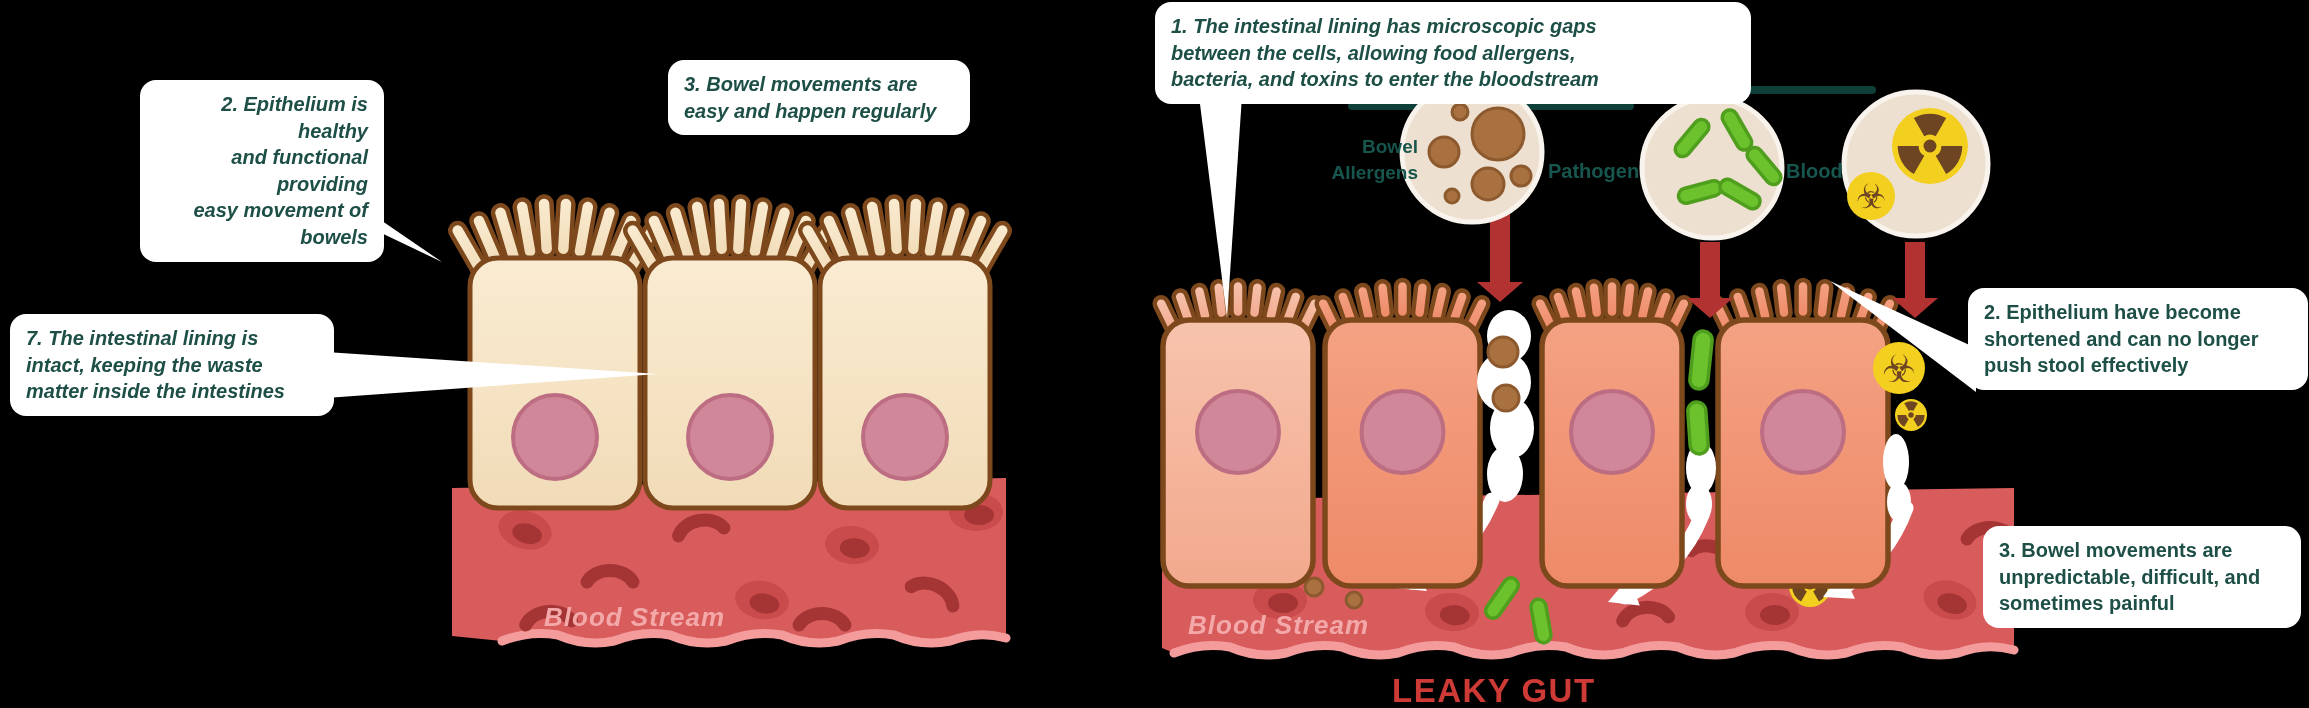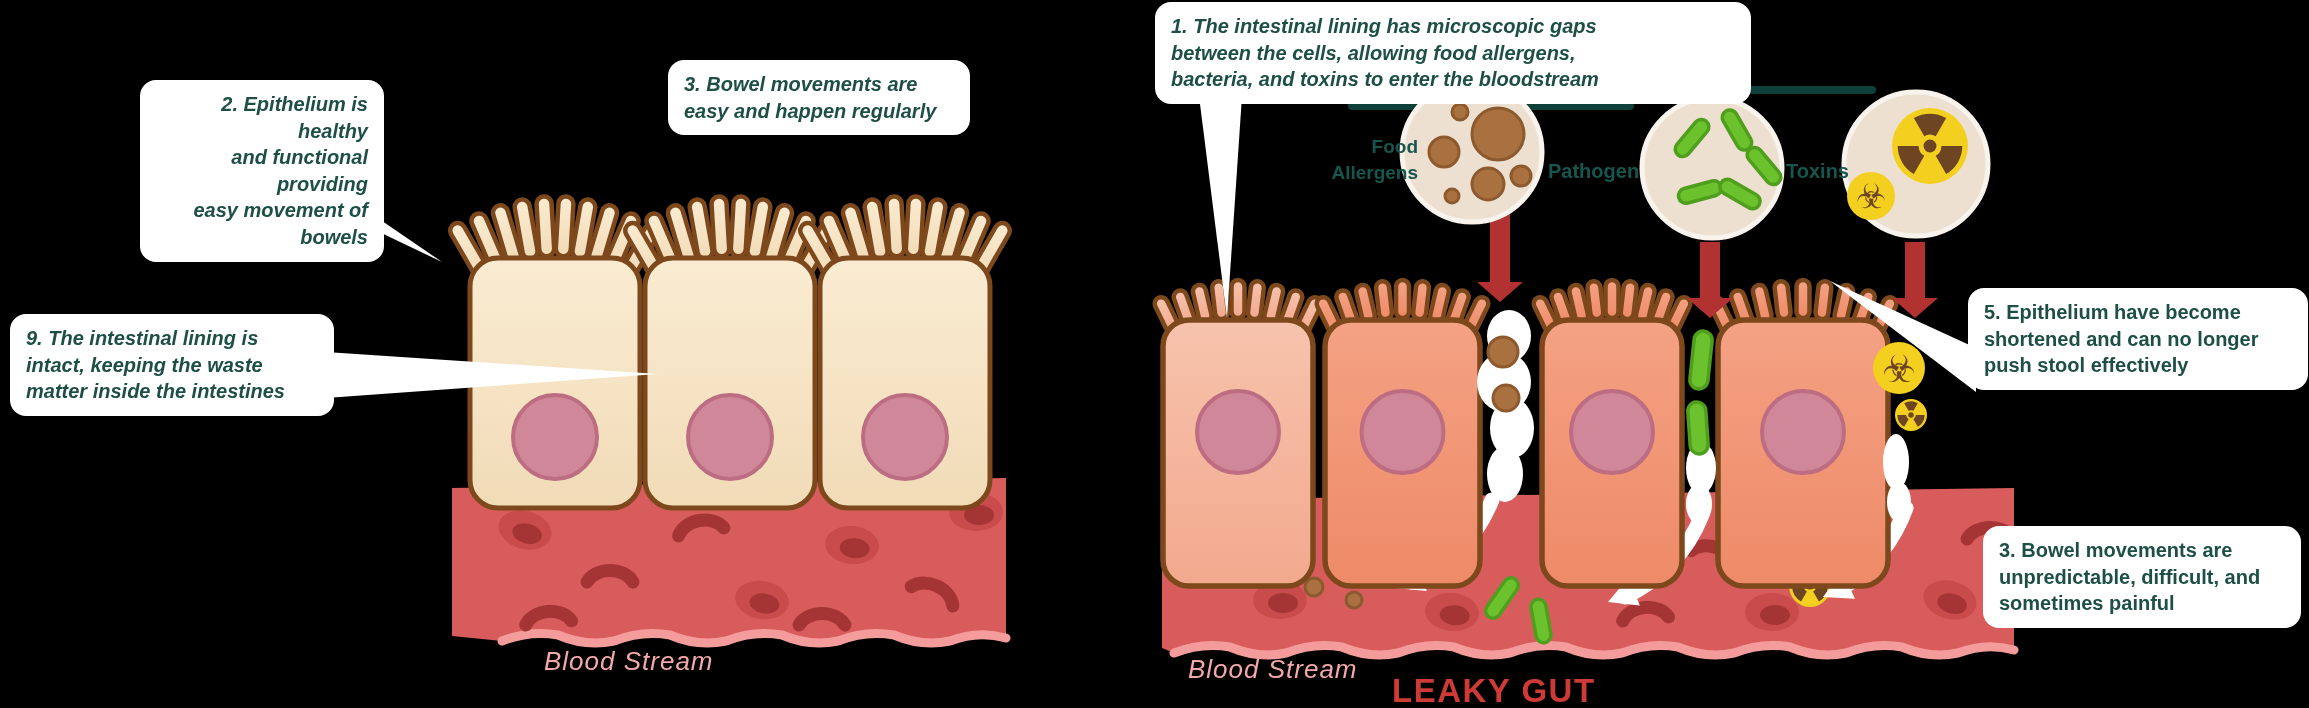--- a/index.html
+++ b/index.html
@@ -6,21 +6,21 @@
   .stage{position:relative;width:2309px;height:708px;overflow:hidden;background:#000;
          font-family:"Liberation Sans","DejaVu Sans",sans-serif;}
   #scene{position:absolute;left:0;top:0;width:2309px;height:708px;}
   .callout{position:absolute;background:#ffffff;border-radius:16px;color:#1d4f47;
            font-weight:700;font-size:20px;line-height:1.33;padding:11px 16px;
            box-sizing:border-box;}
   .callout p{margin:0;white-space:pre-line;}
   .it{font-style:italic;}
   .iconlabel{position:absolute;color:#17564e;font-weight:700;font-size:20px;line-height:1.35;
              white-space:pre-line;text-align:right;}
-  .bslabel{position:absolute;color:#f3a9a9;font-style:italic;font-weight:400;font-size:26px;letter-spacing:1px;margin-top:44px;}
+  .bslabel{position:absolute;color:#f3a9a9;font-style:italic;font-weight:700;font-size:26px;letter-spacing:1px;}
   .leaky-title{position:absolute;color:#ce3a36;font-weight:800;font-size:33px;letter-spacing:1.5px;}
 </style>
 </head>
 <body>
 
 <div class="stage">
 
   <svg id="scene" viewBox="0 0 2309 708">
       <defs>
         <linearGradient id="gc" x1="0" y1="0" x2="0" y2="1">
@@ -257,52 +257,52 @@
       <circle cx="1930" cy="146" r="6.460000000000001" fill="#6d4522"></circle>
       <circle cx="1871" cy="196" r="24" fill="#f3cf1f"></circle>
       <text x="1871" y="208.24" font-size="34" text-anchor="middle" fill="#6d4522" font-family="'DejaVu Sans',sans-serif" font-weight="bold">☣</text>
       <polygon points="283,186 331,186 442,262" fill="#ffffff"></polygon>
       <polygon points="326,352 326,398 658,374" fill="#ffffff"></polygon>
       <polygon points="1199,96 1242,96 1227,318" fill="#ffffff"></polygon>
       <polygon points="1976,348 1976,392 1830,281" fill="#ffffff"></polygon>
     </svg>
 
   <div class="callout it" style="left:10px;top:314px;width:324px;">
-    <p>9. The intestinal lining is
+    <p>7. The intestinal lining is
 intact, keeping the waste
 matter inside the intestines</p>
   </div>
   <div class="callout it" style="left:140px;top:80px;width:244px;text-align:right;">
     <p>2. Epithelium is healthy
 and functional providing
 easy movement of bowels</p>
   </div>
   <div class="callout it" style="left:668px;top:60px;width:302px;">
     <p>3. Bowel movements are
 easy and happen regularly</p>
   </div>
 
   <div class="callout it" style="left:1155px;top:2px;width:596px;">
     <p>1. The intestinal lining has microscopic gaps
 between the cells, allowing food allergens,
 bacteria, and toxins to enter the bloodstream</p>
   </div>
   <div class="callout" style="left:1968px;top:288px;width:340px;">
-    <p>5. Epithelium have become
+    <p>2. Epithelium have become
 shortened and can no longer
 push stool effectively</p>
   </div>
   <div class="callout" style="left:1983px;top:526px;width:318px;">
     <p>3. Bowel movements are
 unpredictable, difficult, and
 sometimes painful</p>
   </div>
 
-  <div class="iconlabel" style="left:1312px;top:134px;width:106px;text-align:right;font-size:19px;">Food
+  <div class="iconlabel" style="left:1312px;top:134px;width:106px;text-align:right;font-size:19px;">Bowel
 Allergens</div>
   <div class="iconlabel" style="left:1548px;top:158px;">Pathogen</div>
-  <div class="iconlabel" style="left:1786px;top:158px;">Toxins</div>
+  <div class="iconlabel" style="left:1786px;top:158px;">Blood</div>
 
   <div class="bslabel" style="left:544px;top:602px;">Blood Stream</div>
   <div class="bslabel" style="left:1188px;top:610px;">Blood Stream</div>
 
   <div class="leaky-title" style="left:1392px;top:672px;">LEAKY GUT</div>
 </div>
 
 </body></html>

